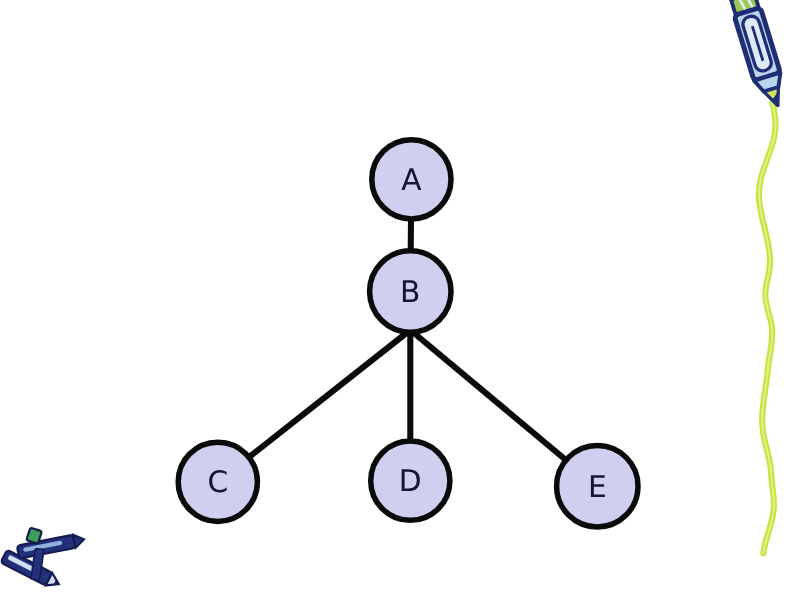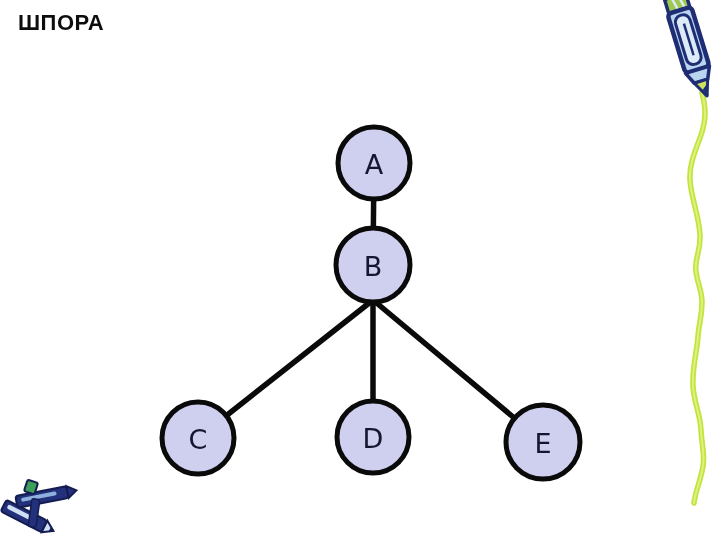--- a/index.html
+++ b/index.html
@@ -39,21 +39,20 @@
     font-family: "DejaVu Sans", sans-serif;
     font-size: 27px;
     font-weight: 500;
   }
 </style>
 </head>
 <body>
 
 <div class="slide">
 
-  <h1 class="slide-title" style="color: rgb(13, 13, 13);">ШПОРА</h1>
 
   <svg id="wavy-layer" class="layer" width="720" height="540" viewBox="0 0 720 540">
     <path id="wavy-main" d="M702,93 C706,108 706,118 702,132
              C697,148 689,162 690,180
              C691,198 699,215 700,235
              C701,252 694,258 696,272
              C698,286 702,290 702,302
              C702,318 699,322 698,336
              C697,352 692,368 693,386
              C694,404 700,412 701,430

